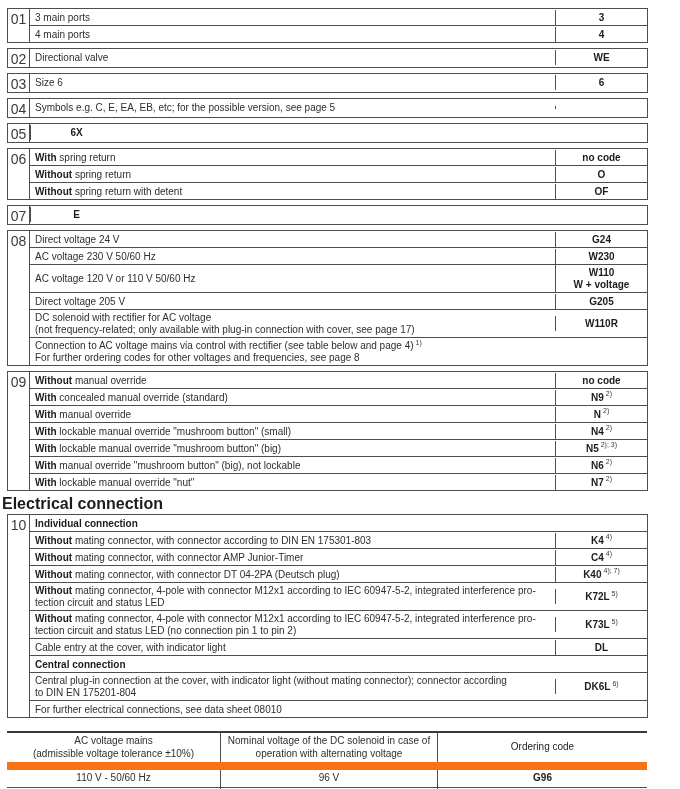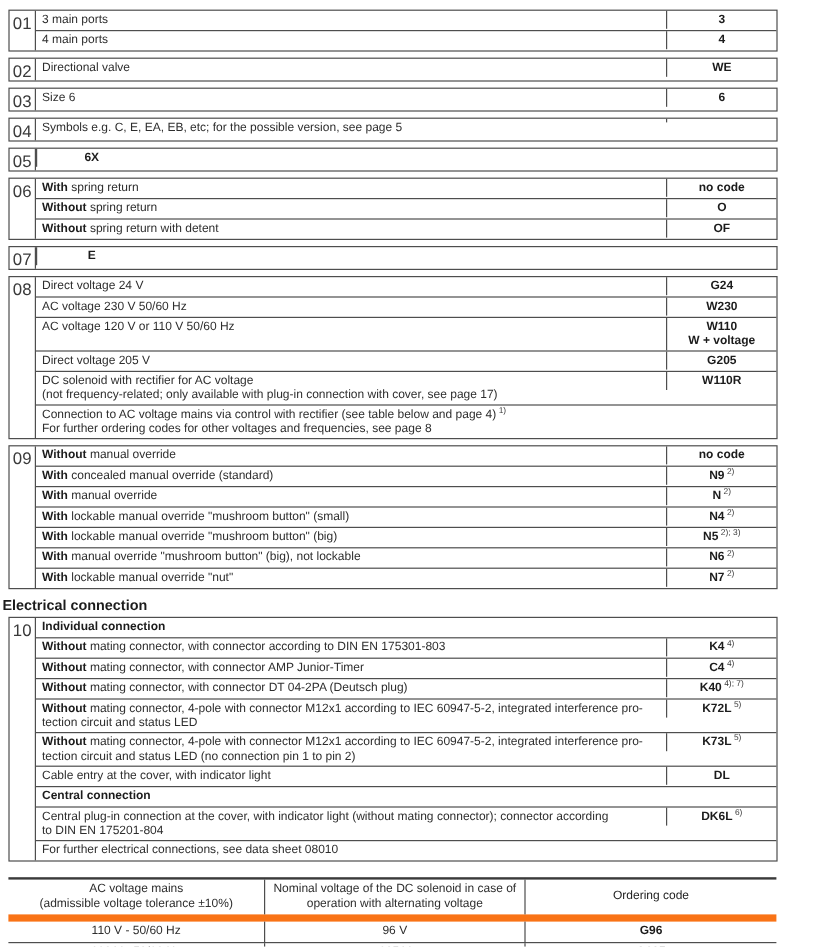--- a/index.html
+++ b/index.html
@@ -6,39 +6,39 @@
   body{width:680px;height:789px;font-family:"Liberation Sans",sans-serif;color:#2e2e2e;
        -webkit-font-smoothing:antialiased;}
   .page{position:relative;width:680px;height:789px;overflow:hidden;background:#fff;}
   .content{padding:8px 0 0 7px;}
 
   
   .group{width:639px;border:1px solid #4e4e4e;display:flex;margin-bottom:5px;background:#fff;}
   .no-col{width:21px;flex-shrink:0;border-right:1px solid #4e4e4e;text-align:center;
           font-size:14px;color:#3a3a3a;padding-top:2px;}
   .rows-col{flex:1;display:flex;flex-direction:column;min-width:0;}
-  .row{display:flex;border-bottom:1px solid #4e4e4e;min-height:16px;align-items:flex-start;}
+  .row{display:flex;border-bottom:1px solid #4e4e4e;min-height:16px;align-items:center;}
   .row:last-child{border-bottom:none;}
   .desc{flex:1;padding:2px 6px 1px 5px;font-size:10px;line-height:12px;min-width:0;}
   .desc.b .dline{font-weight:bold;color:#1c1c1c;}
   .code{width:87px;flex-shrink:0;border-left:1px solid #4e4e4e;text-align:center;
         font-weight:bold;color:#1c1c1c;font-size:10px;line-height:12px;padding:2px 2px 1px 2px;}
   .b{font-weight:bold;color:#1c1c1c;}
   sup{font-size:7px;font-weight:normal;color:#3a3a3a;vertical-align:super;line-height:0;margin-left:2px;}
 
-  .section-heading{font-weight:bold;color:#1c1c1c;font-size:12px;line-height:12px;
+  .section-heading{font-weight:bold;color:#1c1c1c;font-size:16px;line-height:12px;
                    margin:7px 0 4px -5px;}
 
   
   .vtable{width:640px;margin-top:13px;border-top:2px solid #3a3a3a;}
   .vrow{display:grid;grid-template-columns:214px 217px 209px;}
   .vcell{border-right:1px solid #4e4e4e;text-align:center;font-size:10px;line-height:12.5px;
          padding:2px 4px;display:flex;flex-direction:column;justify-content:center;min-height:13px;}
   .vrow .vcell:last-child{border-right:none;}
-  .vhead{border-bottom:6px solid #f97316;}
+  .vhead{border-bottom:8px solid #f97316;}
   .vdata{border-bottom:1.5px solid #4e4e4e;}
   .vhead .oc{font-weight:normal;color:#1c1c1c;}
   .vdata .oc{font-weight:bold;color:#1c1c1c;}
 </style>
 </head>
 <body>
 
 <div class="page">
   <div class="content">
     <div id="ordering-table">

